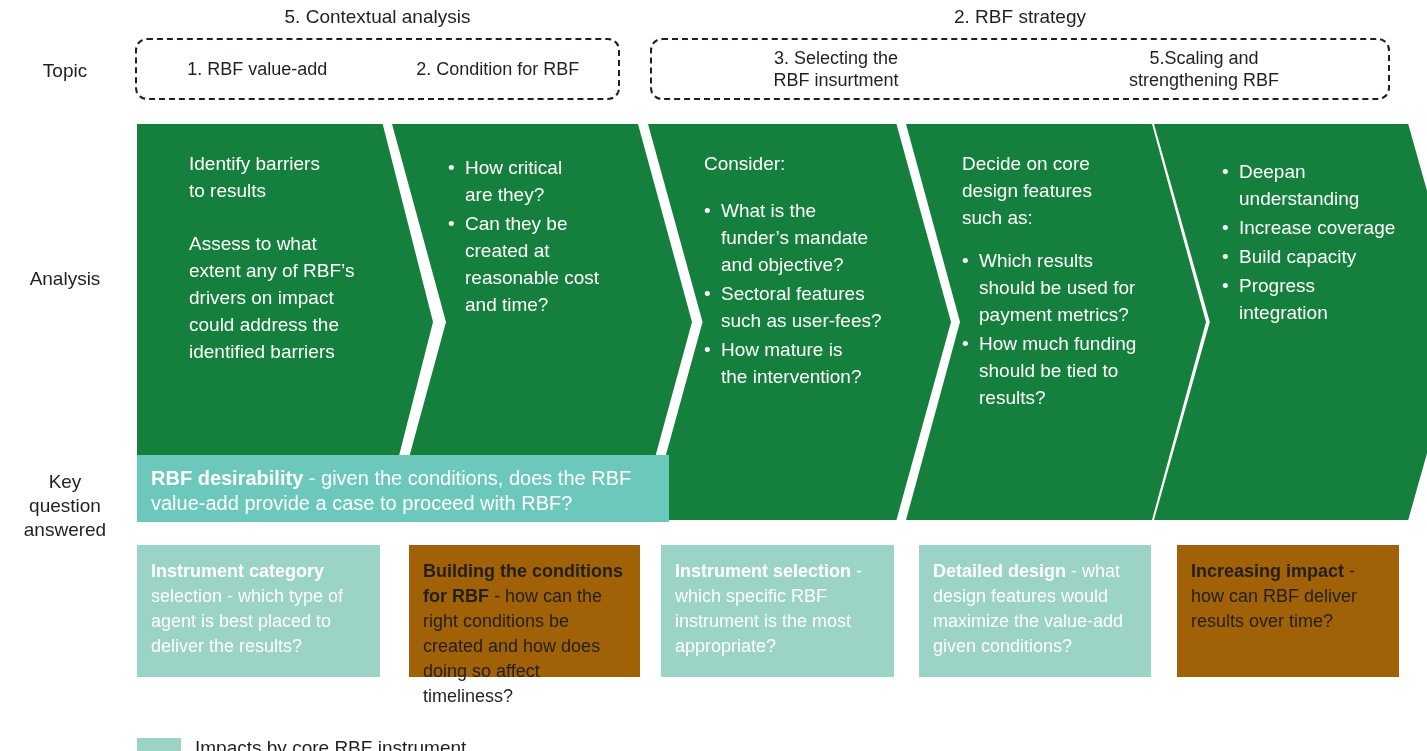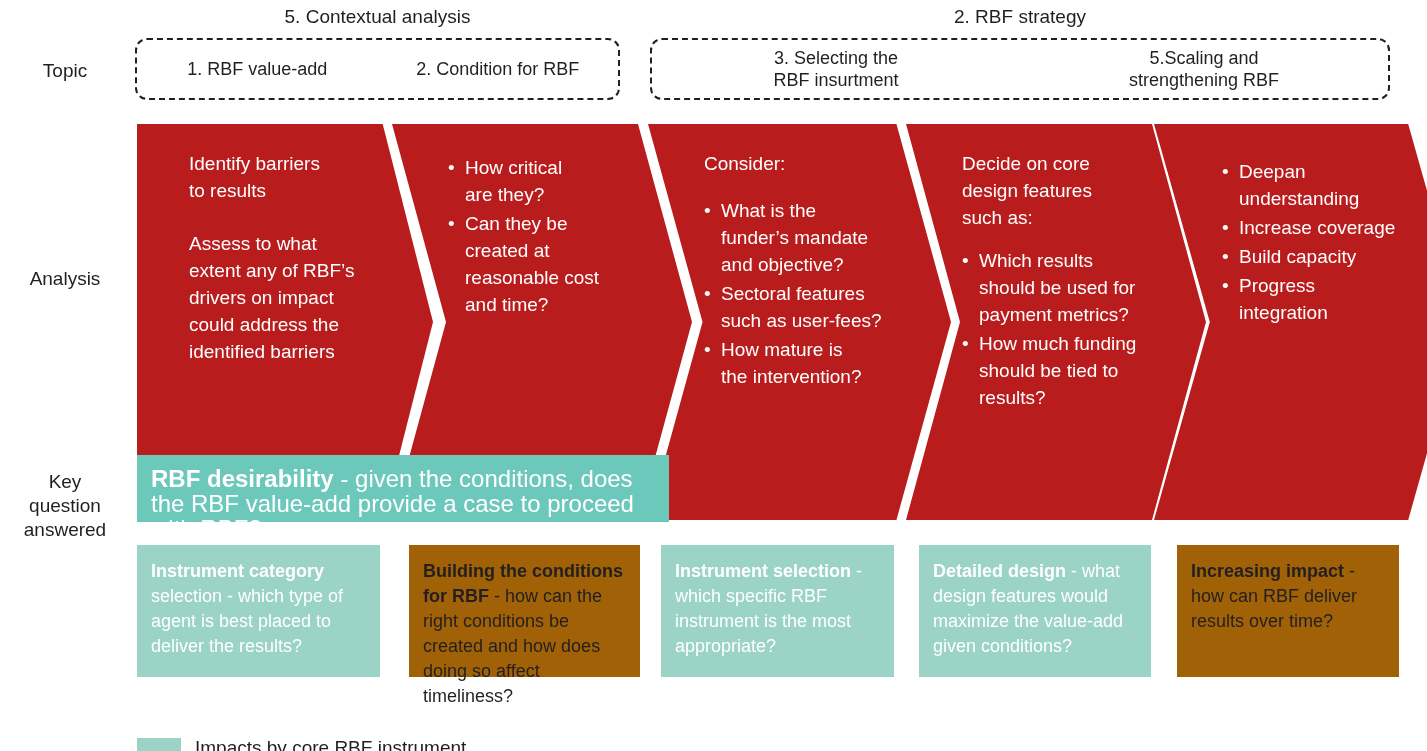--- a/index.html
+++ b/index.html
@@ -68,21 +68,21 @@
     position: absolute;
     left: 0;
     top: 124px;
     width: 1427px;
     height: 312px;
   }
   .chevron {
     position: absolute;
     top: 0;
     height: 396px;
-    background: #b91c1c;
+    background: #15803d;
     box-sizing: border-box;
     padding: 26px 18px 10px 56px;
     color: #ffffff;
   }
   .chev-first {
     -webkit-clip-path: polygon(0 0, 83% 0, 100% 50%, 83% 100%, 0 100%, 0 100%);
     clip-path: polygon(0 0, 83% 0, 100% 50%, 83% 100%, 0 100%, 0 100%);
   }
   .chev-mid {
     -webkit-clip-path: polygon(0 0, 82% 0, 100% 50%, 82% 100%, 0 100%, 18% 50%);
@@ -132,21 +132,21 @@
   #desirability-band {
     position: absolute;
     left: 137px;
     top: 455px;
     width: 532px;
     height: 67px;
     background: #6dc8bc;
     box-sizing: border-box;
     padding: 11px 14px 0 14px;
     color: #ffffff;
-    font-size: 24px;
+    font-size: 20px;
     line-height: 25px;
   }
   #desirability-band b { font-weight: 700; color: #ffffff; }
 
   
   .kq-card {
     position: absolute;
     top: 545px;
     height: 132px;
     box-sizing: border-box;

